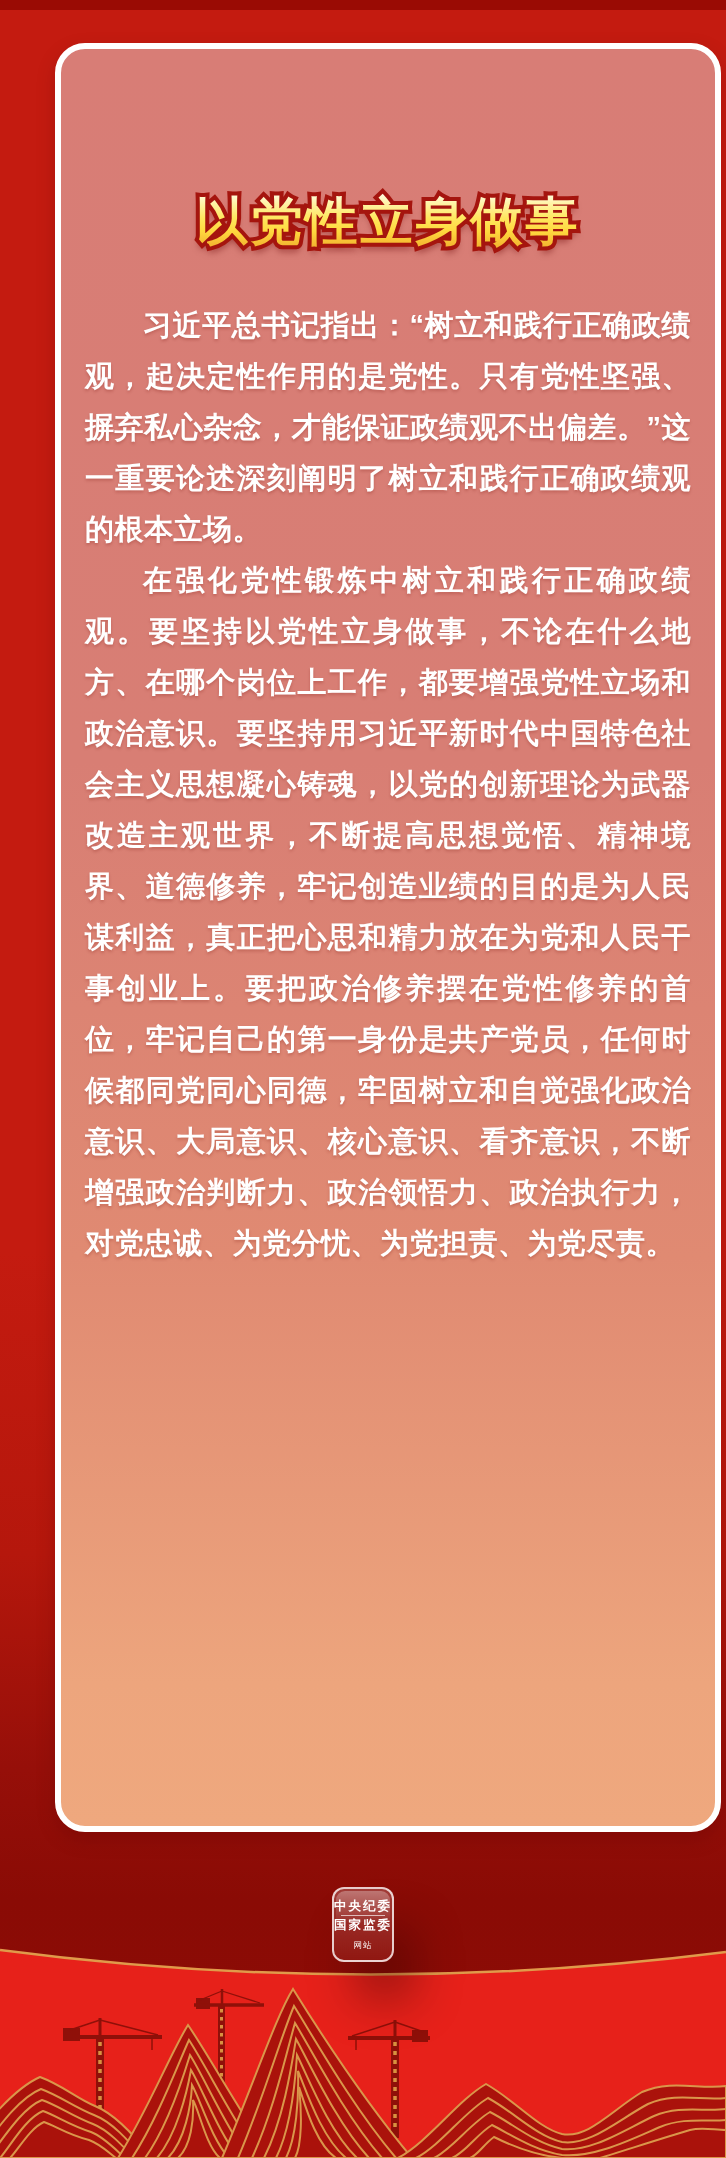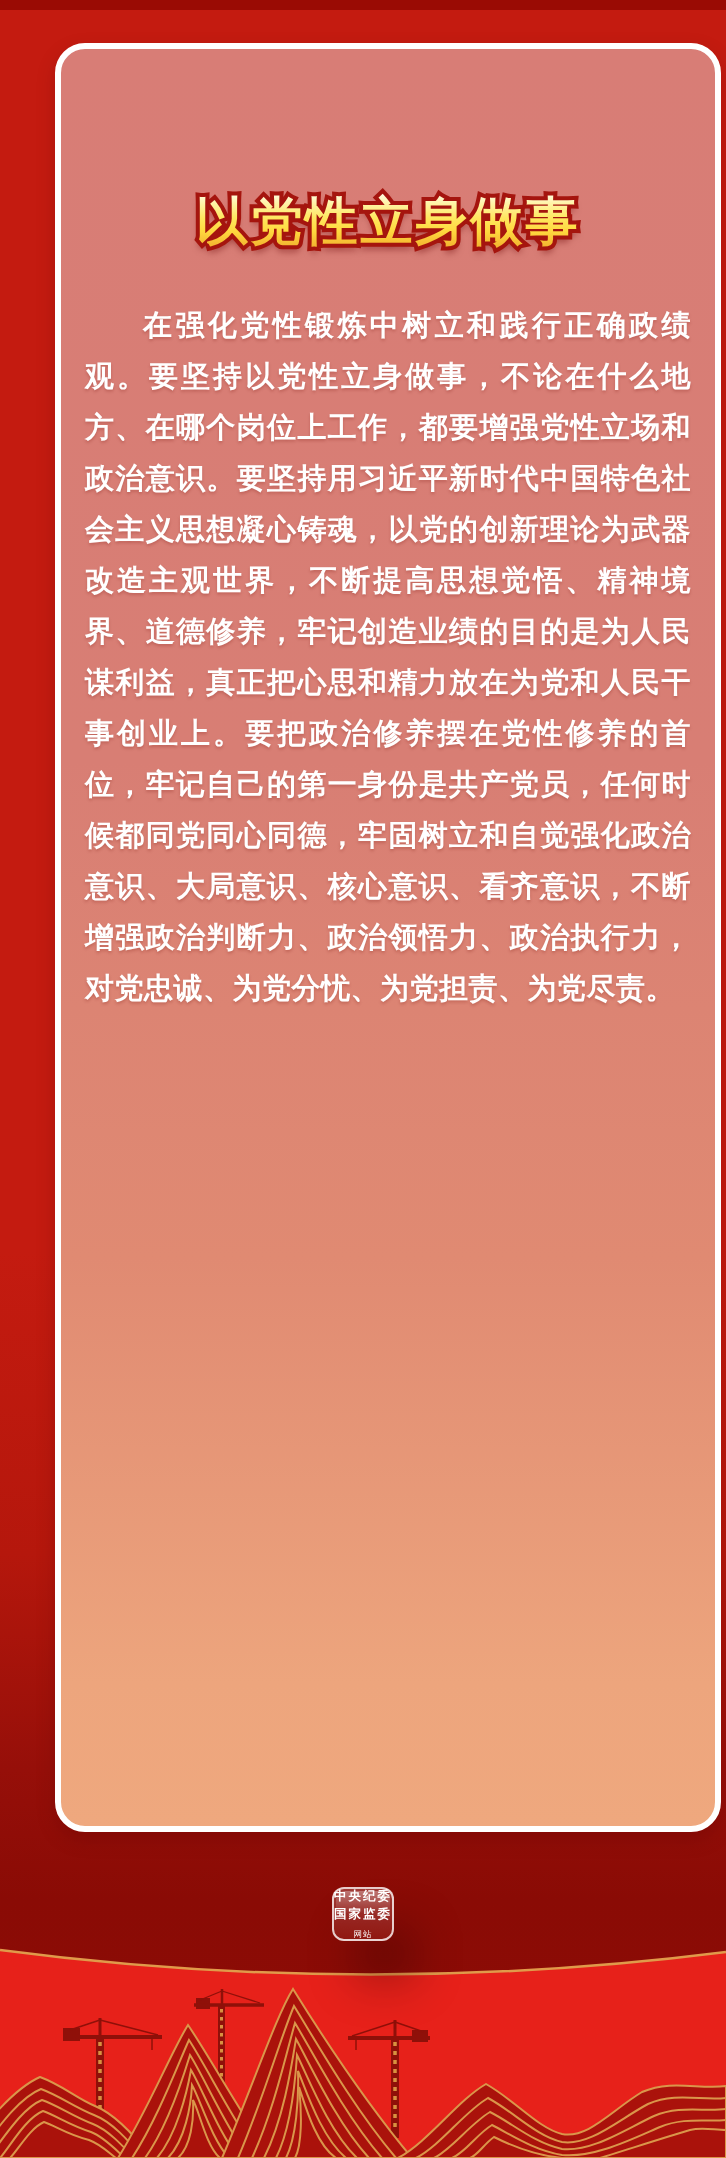--- a/index.html
+++ b/index.html
@@ -52,21 +52,21 @@
   .article{margin-top:48px;color:#ffffff;}
   .article p{
     margin:0;font-size:29px;font-weight:700;line-height:51px;
     text-align:justify;text-indent:2em;letter-spacing:.5px;
     text-shadow:0 2px 3px rgba(120,20,10,.25);
   }
 
   
   .footer-logo{
     position:absolute;left:50%;top:1887px;transform:translateX(-50%);
-    width:62px;height:54px;box-sizing:border-box;z-index:4;
+    width:62px;height:75px;box-sizing:border-box;z-index:4;
     border:2px solid rgba(255,255,255,.78);border-radius:12px;
     background:linear-gradient(180deg,rgba(255,255,255,.20),rgba(255,255,255,.05));
     box-shadow:22px 40px 45px rgba(40,0,0,.35);
     display:flex;flex-direction:column;align-items:center;justify-content:center;
     font-family:"Liberation Serif","DejaVu Serif",serif;color:#ffffff;
   }
   .logo-glass{position:absolute;left:2px;top:2px;right:2px;height:44%;
     border-radius:9px 9px 2px 2px;background:linear-gradient(180deg,rgba(255,255,255,.30),rgba(255,255,255,.02));}
   .logo-line{position:relative;font-size:12.5px;font-weight:700;letter-spacing:2px;line-height:16px;white-space:nowrap;}
   .logo-divider{position:relative;width:44px;height:1px;background:rgba(255,255,255,.65);margin:1px 0;}
@@ -85,20 +85,21 @@
 
   <div class="card">
     <div class="card-content">
 
       <div class="title-wrap">
         <span class="title-outline" aria-hidden="true">以党性立身做事</span>
         <span class="title-fill">以党性立身做事</span>
       </div>
 
       <div class="article">
+        <p>习近平总书记指出：“树立和践行正确政绩观，起决定性作用的是党性。只有党性坚强、摒弃私心杂念，才能保证政绩观不出偏差。”这一重要论述深刻阐明了树立和践行正确政绩观的根本立场。</p>
         <p>在强化党性锻炼中树立和践行正确政绩观。要坚持以党性立身做事，不论在什么地方、在哪个岗位上工作，都要增强党性立场和政治意识。要坚持用习近平新时代中国特色社会主义思想凝心铸魂，以党的创新理论为武器改造主观世界，不断提高思想觉悟、精神境界、道德修养，牢记创造业绩的目的是为人民谋利益，真正把心思和精力放在为党和人民干事创业上。要把政治修养摆在党性修养的首位，牢记自己的第一身份是共产党员，任何时候都同党同心同德，牢固树立和自觉强化政治意识、大局意识、核心意识、看齐意识，不断增强政治判断力、政治领悟力、政治执行力，对党忠诚、为党分忧、为党担责、为党尽责。</p>
       </div>
 
     </div>
   </div>
 
   <div class="footer-logo">
     <div class="logo-glass"></div>
     <div class="logo-line">中央纪委</div>
     <div class="logo-divider"></div>

